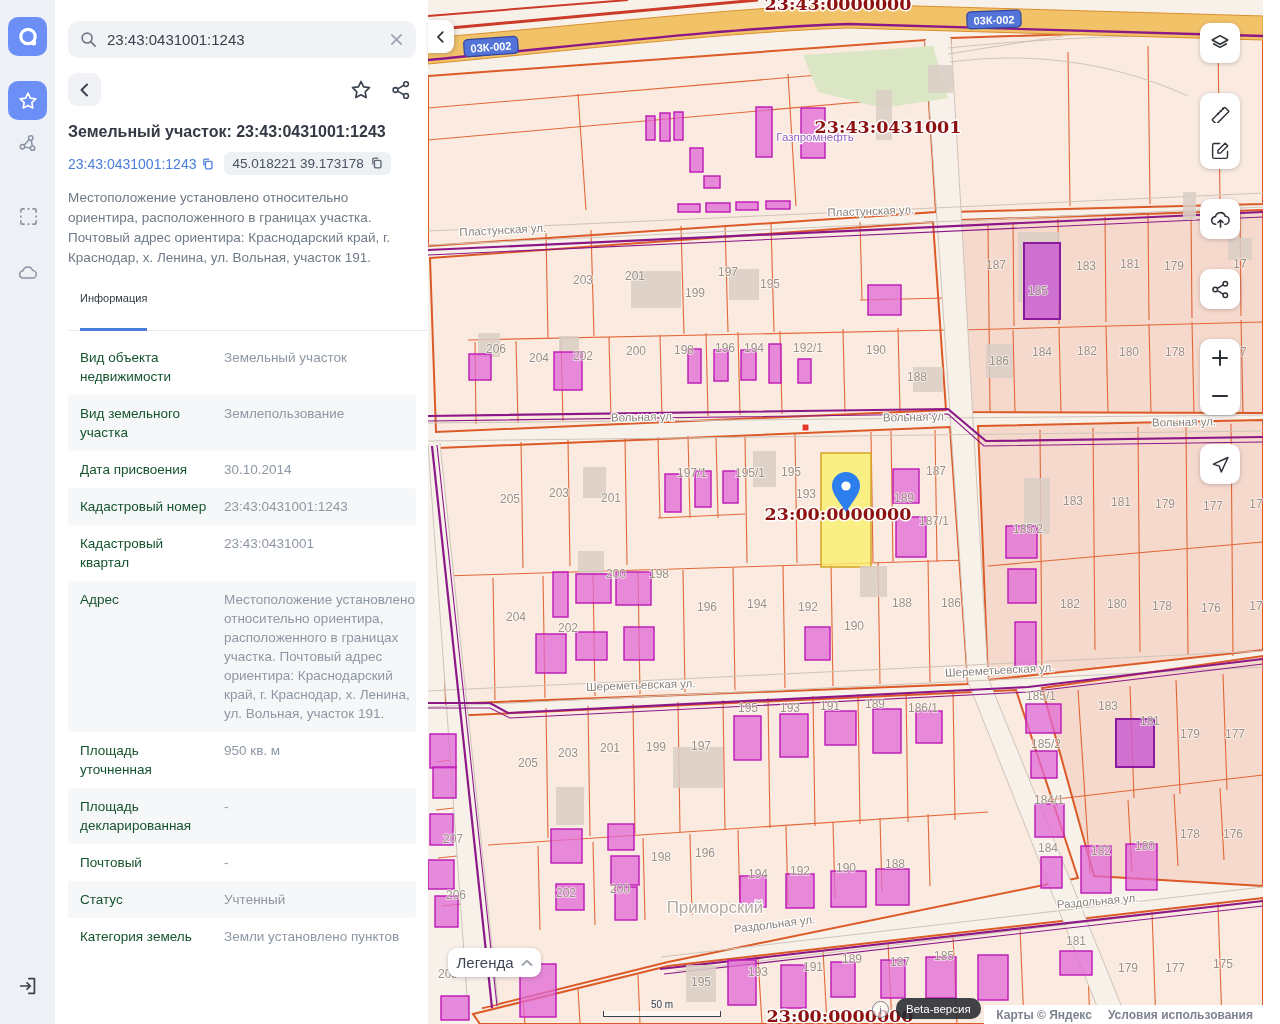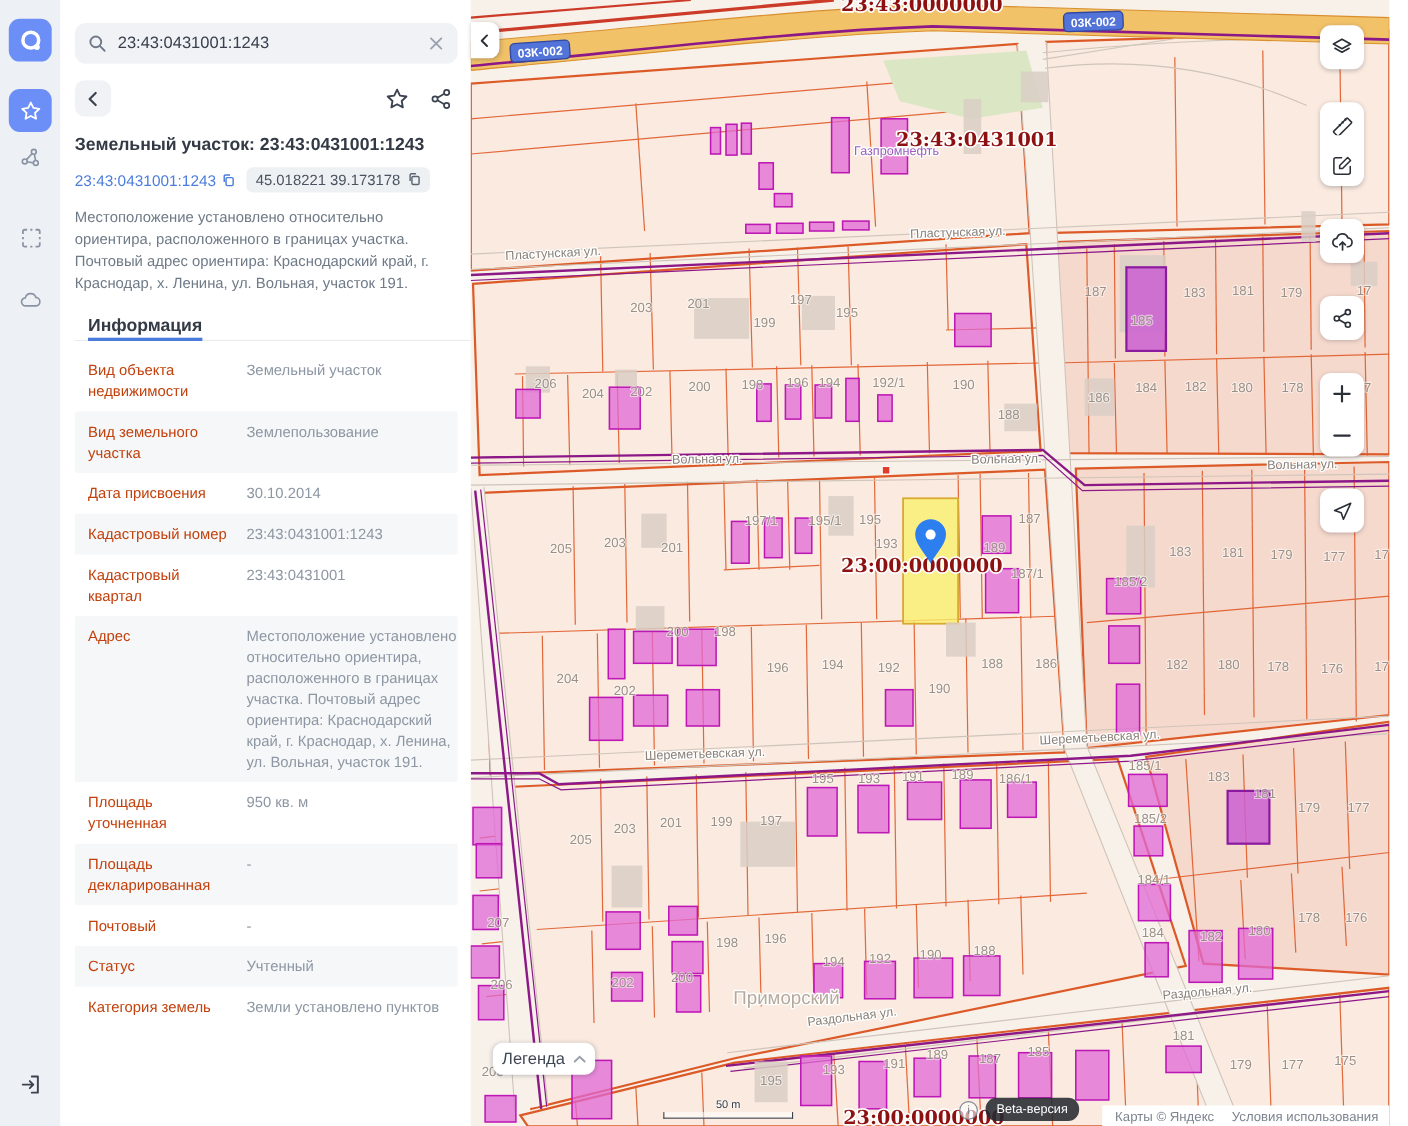--- a/index.html
+++ b/index.html
@@ -19,45 +19,45 @@
   #hdr-row { margin:15px 12px 0 13px; display:flex; align-items:center; }
   #back-btn { width:33px; height:33px; border-radius:9px; background:#f0f2f6; display:flex; align-items:center; justify-content:center; color:#3c4350; }
   #hdr-row .spacer { flex:1; }
   .hdr-ico { width:30px; height:30px; display:flex; align-items:center; justify-content:center; color:#3c4350; margin-left:10px; }
   #title { margin:17px 12px 0 13px; font-size:16px; font-weight:700; color:#333a45; }
   #chips { margin:11px 12px 0 13px; display:flex; align-items:center; gap:10px; }
   .chip-link { display:flex; align-items:center; gap:5px; color:#4a7cdb; font-size:14px; }
   .chip-gray { display:flex; align-items:flex-start; gap:6px; background:#eef1f4; border-radius:6px; padding:4px 8px; color:#4a5360; font-size:13.5px; }
   #descr { margin:13px 14px 0 13px; font-size:13.5px; line-height:20px; color:#6f7a87; }
   #tabrow { margin:20px 0 0 13px; border-bottom:1px solid #e8eaee; padding-left:12px; }
-  #tab-info { display:inline-block; font-size:16px; font-weight:700; color:#333a45; padding-bottom:1px; border-bottom:3px solid #4a7cdb; margin-bottom:-1px; }
+  #tab-info { display:inline-block; font-size:11px; font-weight:400; color:#333a45; padding-bottom:24px; border-bottom:3px solid #4a7cdb; margin-bottom:-1px; }
   #info-table { margin:8px 12px 0 13px; }
   .irow { display:grid; grid-template-columns:144px 1fr; padding:9px 0 9px 12px; border-radius:2px; }
   .irow.alt { background:#f6f7f9; }
-  .irow .lab { font-size:13.5px; line-height:19px; color:#c2410c; padding-right:10px; }
+  .irow .lab { font-size:13.5px; line-height:19px; color:#14532d; padding-right:10px; }
   .irow .val { font-size:13.5px; line-height:19px; color:#8d97a3; }
 
   
   #map { position:relative; width:835px; height:1024px; flex:none; background:#f8f1ea; }
   #mapsvg { position:absolute; inset:0; }
   svg text { font-family:"Liberation Sans",sans-serif; }
   .q-label { font-family:"DejaVu Serif",serif; font-weight:bold; }
 
   .mbtn { position:absolute; background:#fff; border-radius:10px; box-shadow:0 1px 4px rgba(40,40,60,.25); display:flex; align-items:center; justify-content:center; color:#2b2f36; }
   .mgroup { position:absolute; background:#fff; border-radius:10px; box-shadow:0 1px 4px rgba(40,40,60,.25); display:flex; flex-direction:column; color:#2b2f36; }
   .mgroup .half { width:40px; height:38px; display:flex; align-items:center; justify-content:center; }
   #collapse-btn { position:absolute; left:0; top:20px; width:26px; height:33px; background:#fff; border-radius:0 9px 9px 0; box-shadow:1px 1px 4px rgba(40,40,60,.25); display:flex; align-items:center; justify-content:center; color:#2b2f36; }
   #legend-btn { position:absolute; left:20px; top:948px; width:93px; height:29px; background:#fff; border-radius:9px; box-shadow:0 1px 4px rgba(40,40,60,.25); display:flex; align-items:center; justify-content:center; gap:7px; font-size:15px; color:#3f4754; }
   #legend-btn svg { color:#9aa1ac; }
   #scalebar { position:absolute; left:175px; bottom:7px; width:118px; text-align:center; }
   #scalebar .lbl { font-size:10px; color:#37404c; text-shadow:0 0 3px #fff,0 0 3px #fff; margin-bottom:1px; }
   #scalebar .bar { height:6px; border-left:1.5px solid #37404c; border-right:1.5px solid #37404c; border-bottom:1.5px solid #37404c; background:rgba(255,255,255,.55); }
   #info-btn { position:absolute; left:444px; bottom:6px; width:17px; height:17px; border-radius:50%; border:1.5px solid #7d8692; color:#7d8692; font-size:11px; display:flex; align-items:center; justify-content:center; background:rgba(255,255,255,.6); }
   #beta-badge { position:absolute; left:468px; bottom:5px; height:21px; background:rgba(38,42,48,.88); color:#fff; font-size:11.5px; border-radius:10px; padding:0 10px; display:flex; align-items:center; }
-  #attribution { position:absolute; right:0; bottom:0; height:19px; background:#fff; display:flex; align-items:center; gap:16px; padding:0 10px 0 12px; font-size:12px; color:#7d848f; white-space:nowrap; }
+  #attribution { position:absolute; right:0; bottom:0; height:19px; background:#fff; display:flex; align-items:center; gap:16px; padding:0 10px 0 12px; font-size:12px; color:#7d848f; white-space:nowrap;font-weight:bold; }
 </style>
 </head>
 <body>
 
 <div id="app">
 
   <div id="rail">
     <div class="rail-btn accent" style="top:17px">
       <svg width="24" height="24" viewBox="0 0 24 24" fill="none">
         <circle cx="12" cy="11.5" r="7.2" stroke="#fff" stroke-width="3.2"></circle>

